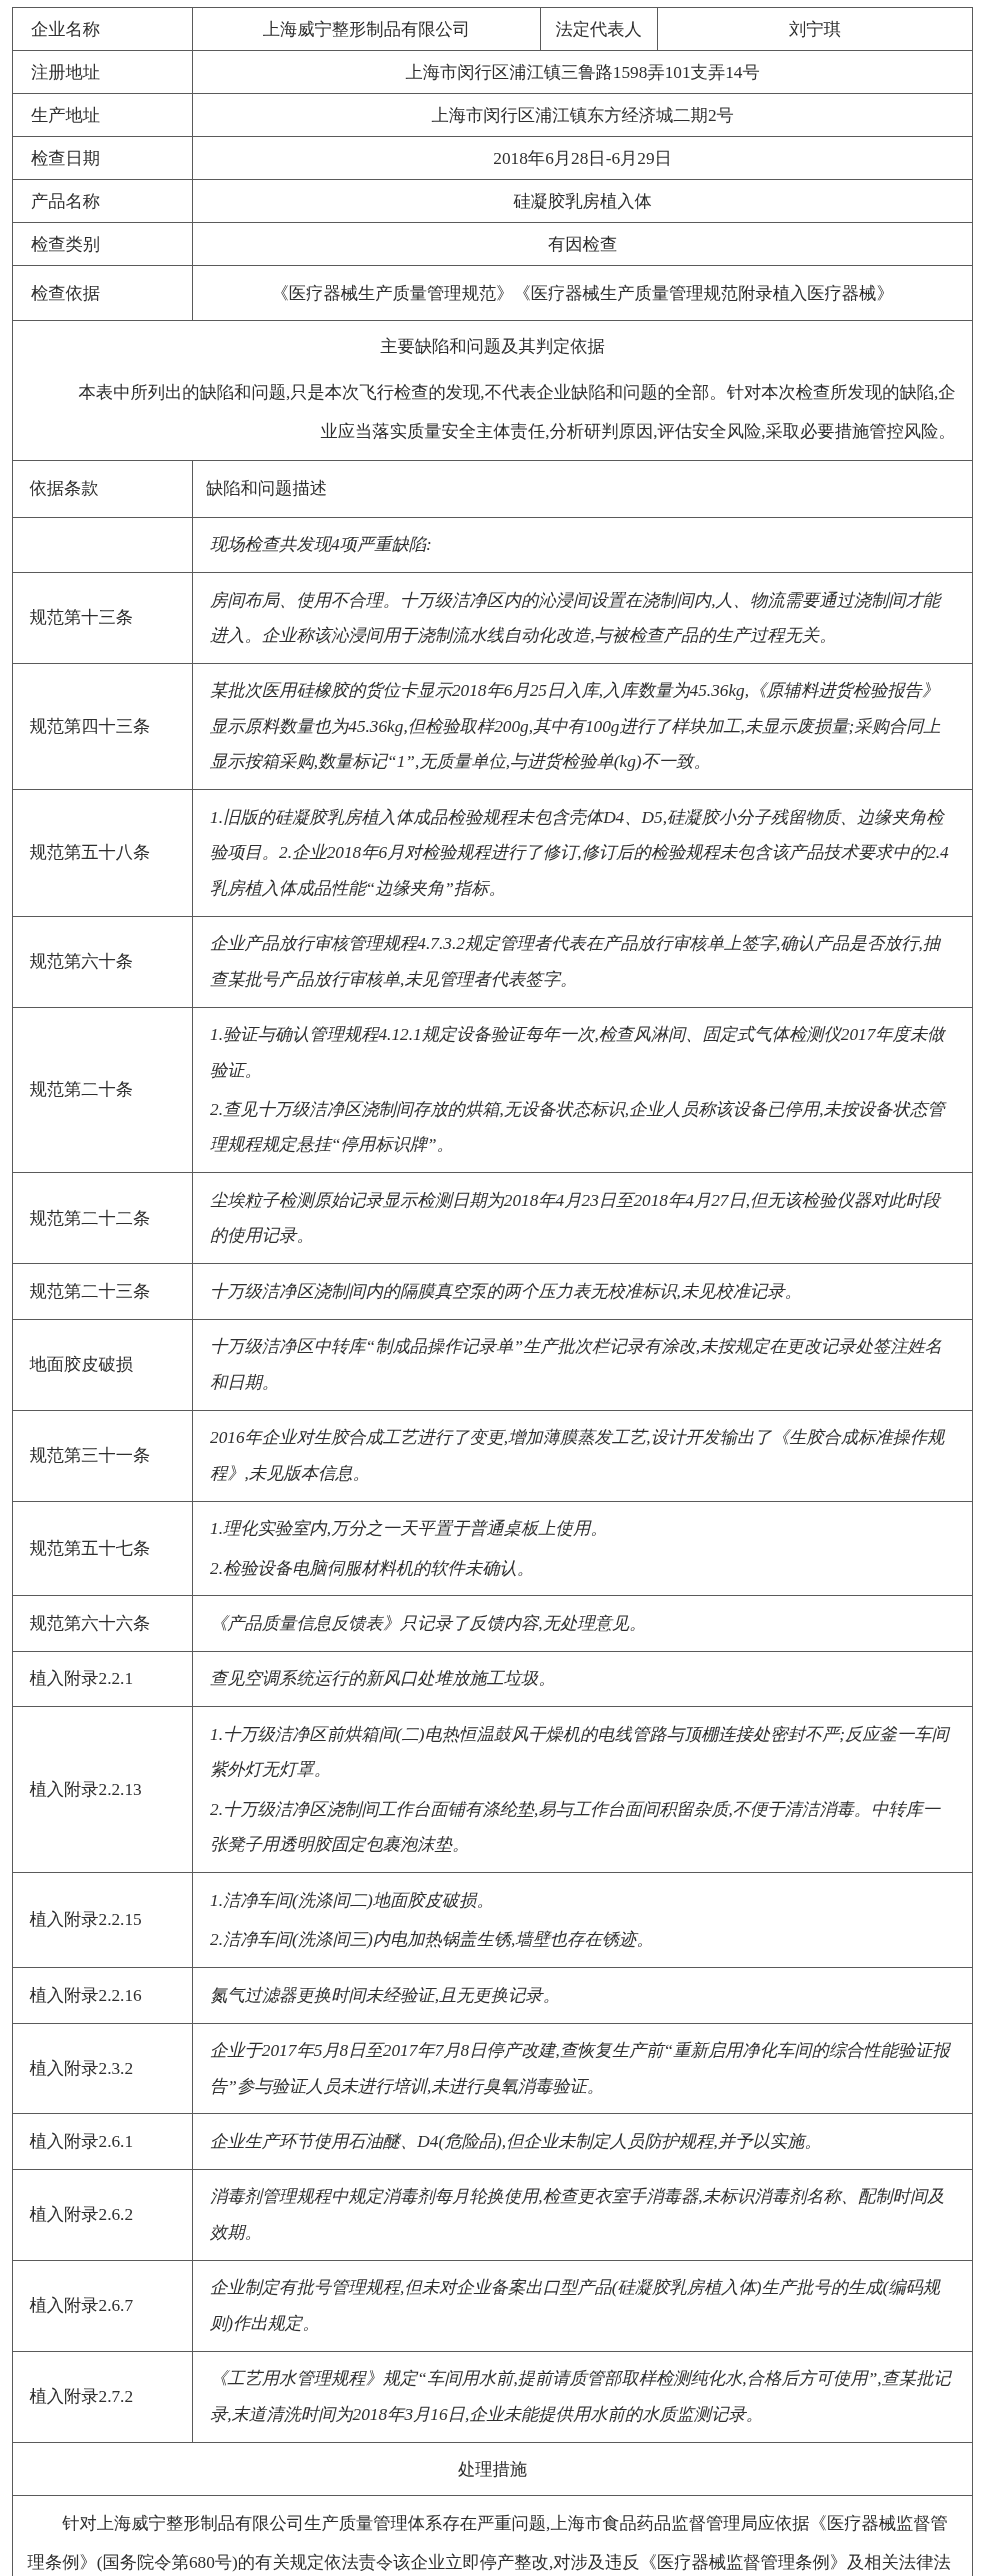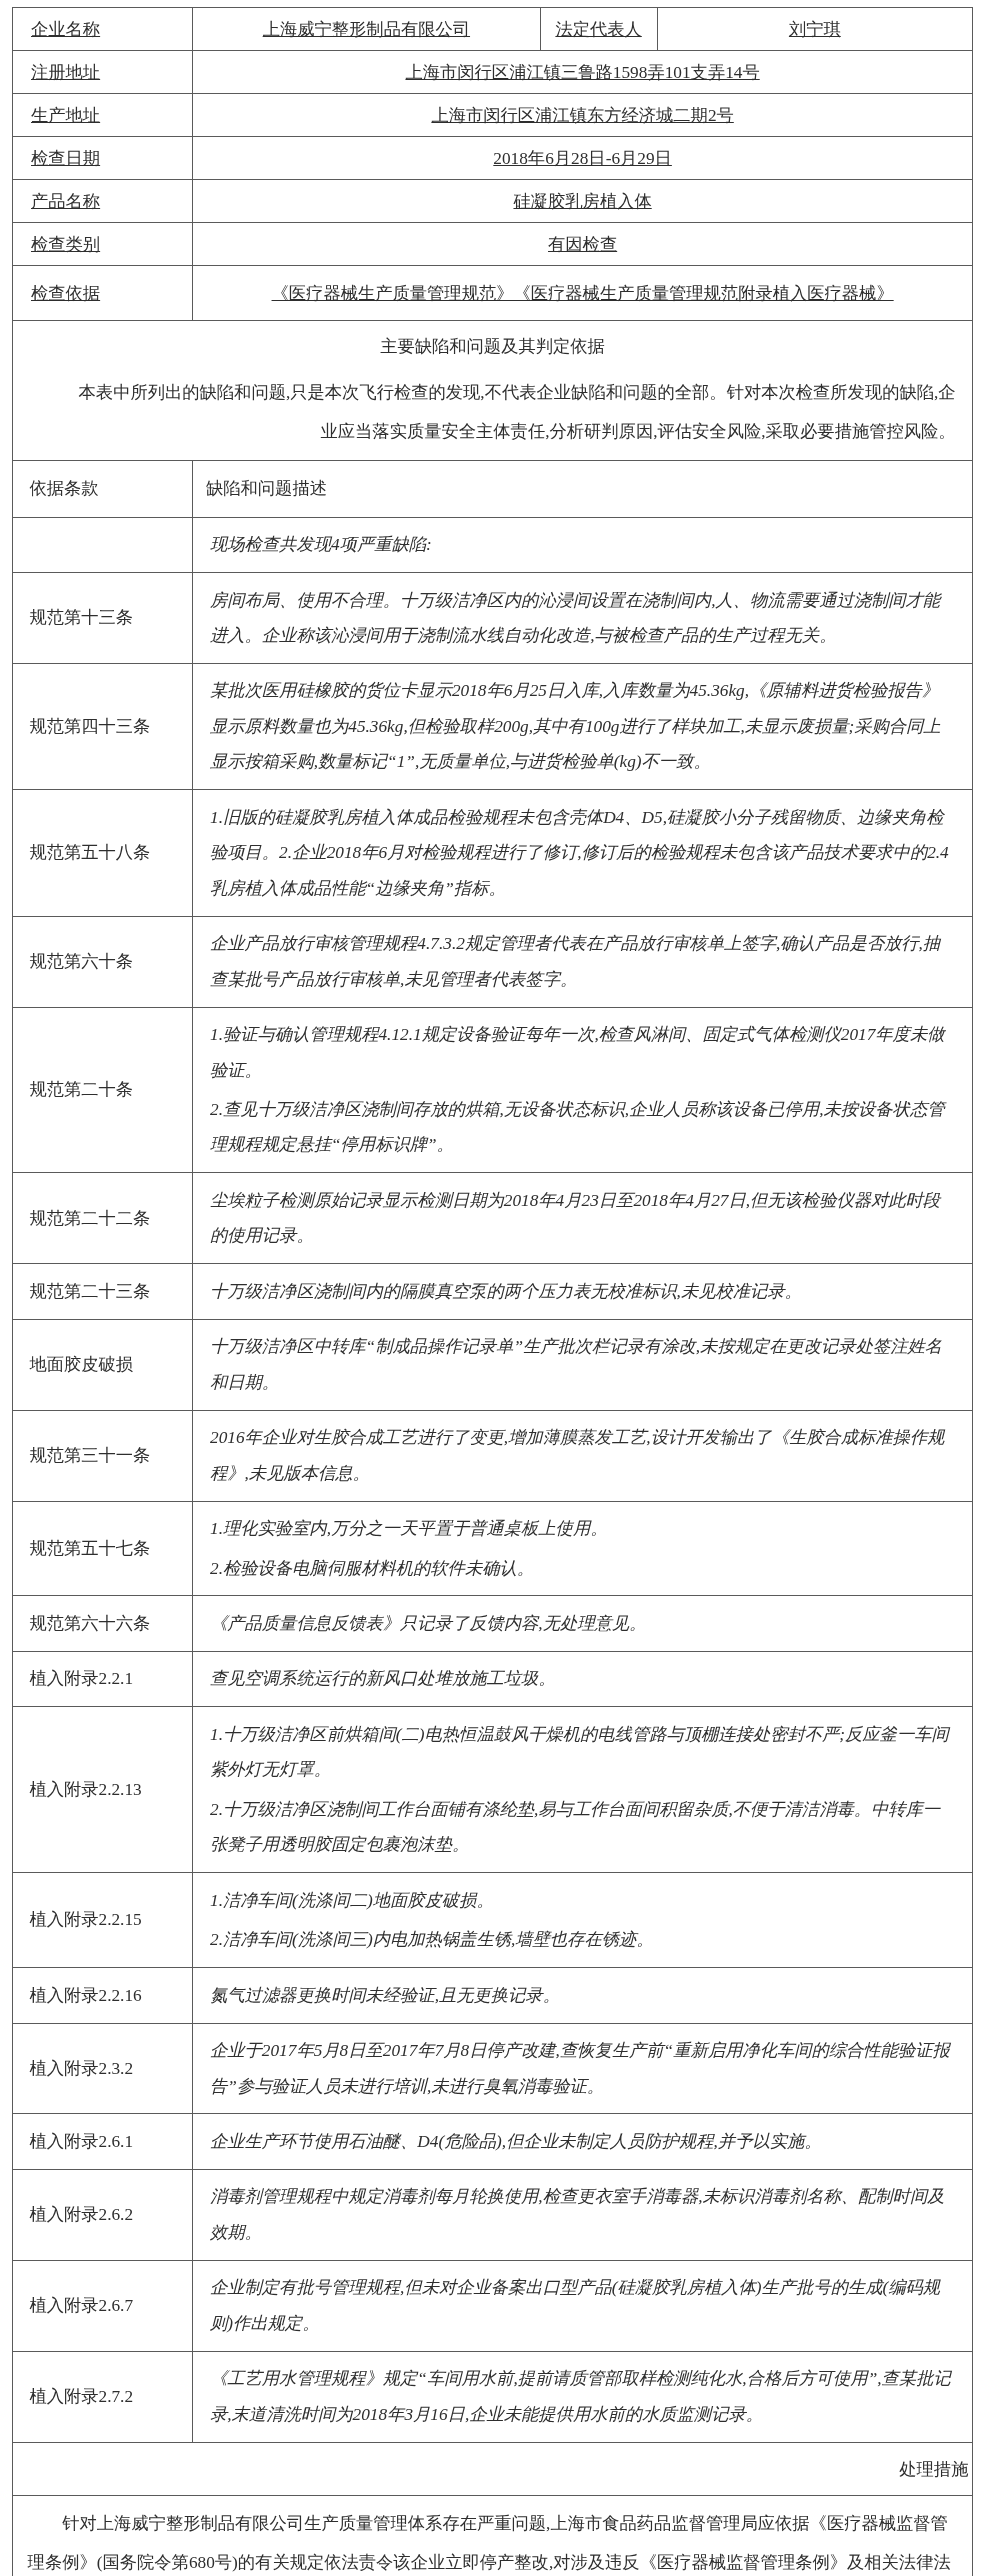--- a/index.html
+++ b/index.html
@@ -27,21 +27,21 @@
     font-size: 17.3px;
     vertical-align: middle;
     word-break: break-all;
   }
   
   col.c1 { width: 180px; }
   col.c2 { width: 347px; }
   col.c3 { width: 117px; }
   col.c4 { width: 315px; }
 
-  tr.info-row { height: 43px; text-decoration: underline; }
+  tr.info-row { height: 43px; }
   td.label-cell {
     padding: 3.6px 5.5px 3.6px 18px;
     text-align: left;
   }
   td.label-cell-center {
     padding: 3.6px 3.6px;
     text-align: center;
   }
   td.value-cell {
     padding: 3.6px 9px;
@@ -71,21 +71,21 @@
   td.desc-cell {
     padding: 5.5px 12.8px;
     line-height: 2.05;
     text-align: left;
   }
   td.desc-cell p { margin: 4px; font-style: italic; }
   tr.defect-header-row { height: 57px; }
 
   tr.measures-title-row { height: 53px; }
   td.measures-title-cell {
-    text-align: right;
+    text-align: center;
     padding: 3.6px;
   }
   td.measures-body-cell {
     padding: 9px 14.6px;
   }
   .measures-body {
     margin: 0;
     text-indent: 2em;
     line-height: 2.25;
     text-align: left;

